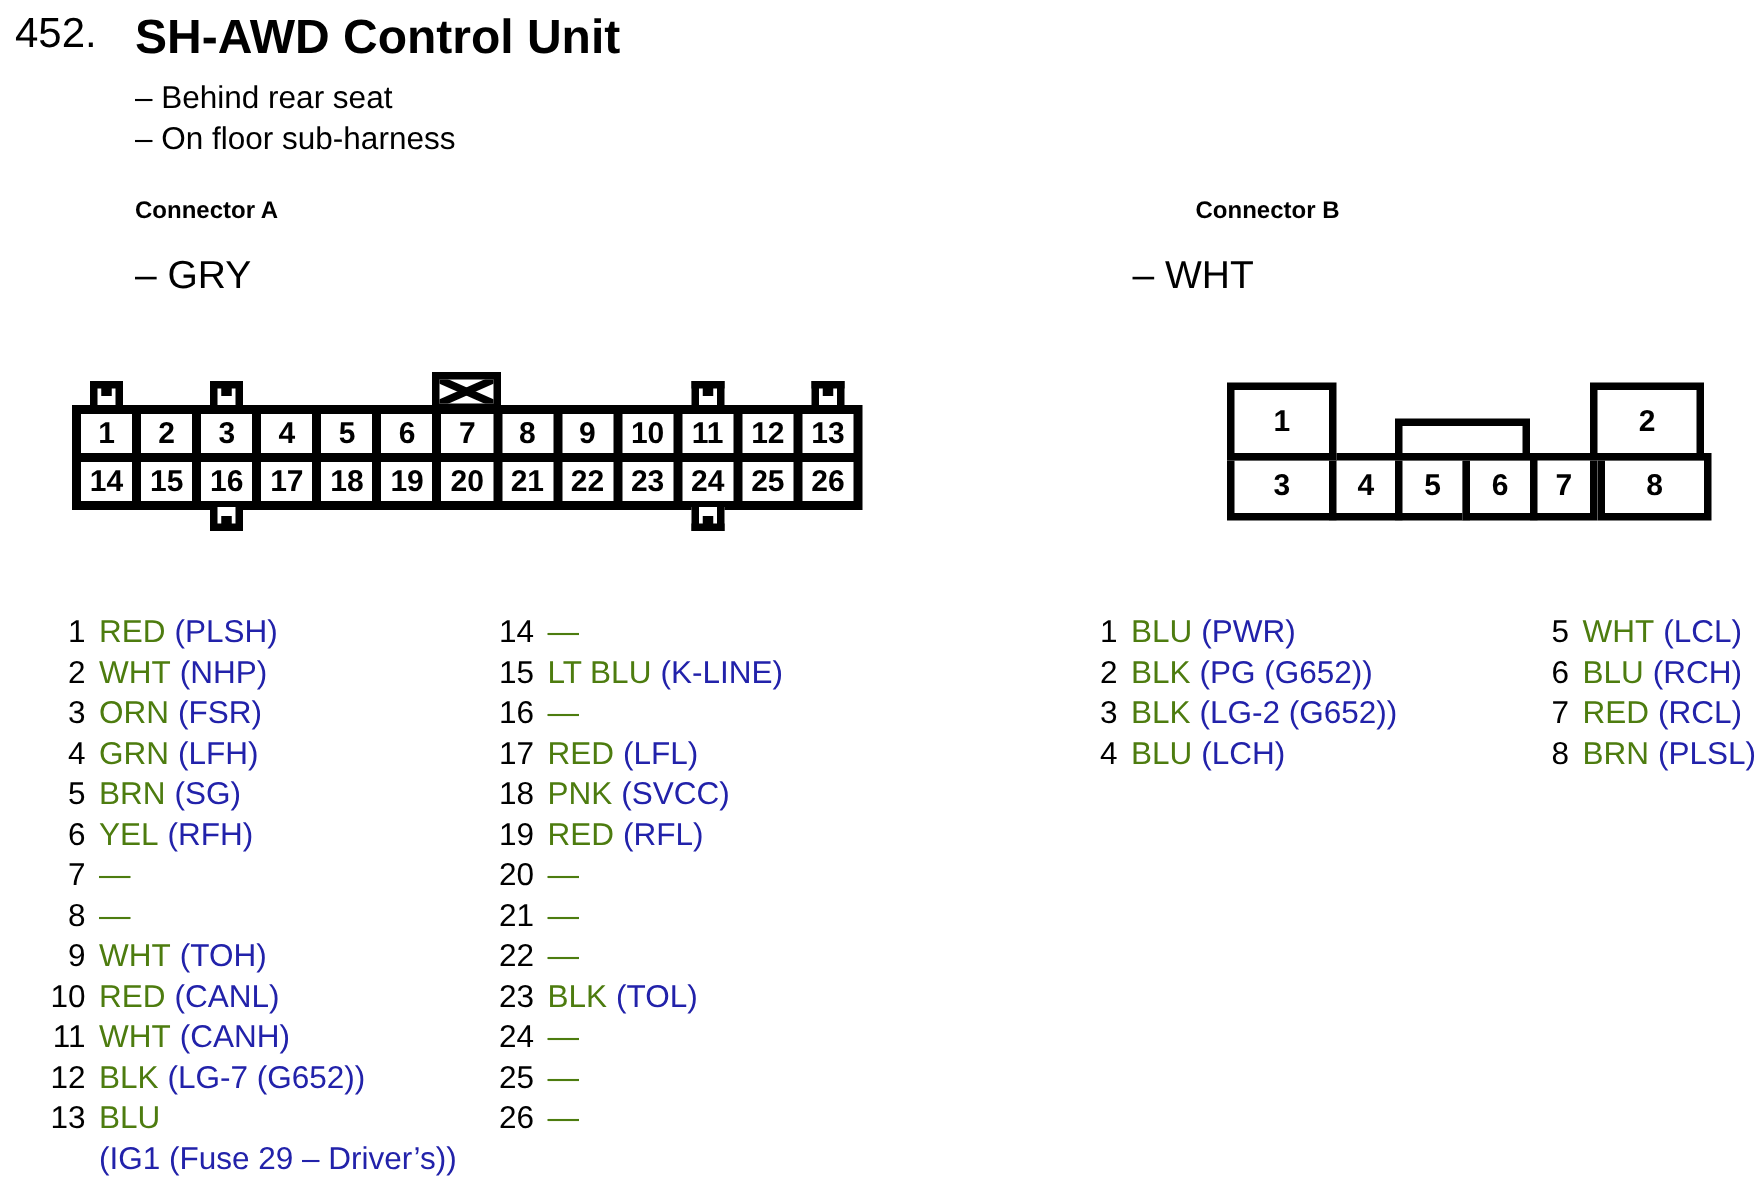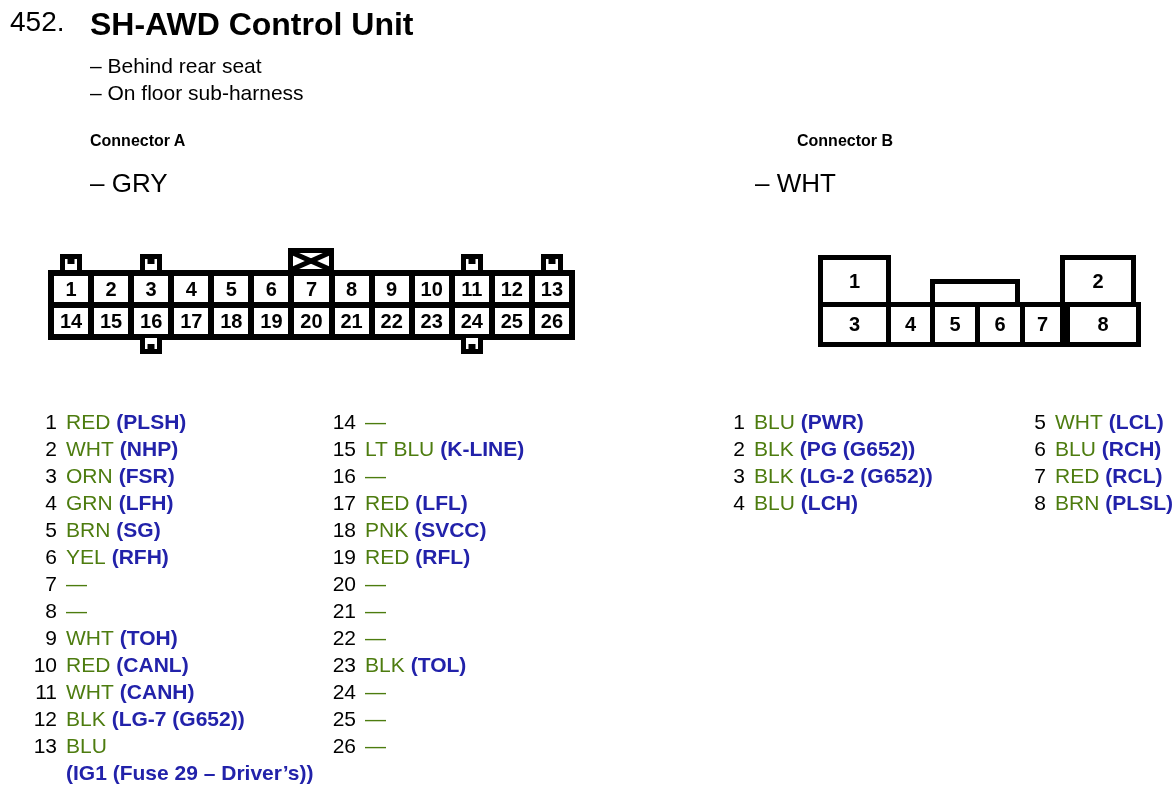--- a/index.html
+++ b/index.html
@@ -38,21 +38,21 @@
   
   .connB{position:absolute;left:818px;top:255px;width:320px;height:92px;}
   .bcell{position:absolute;background:#fff;border:5px solid #000;box-sizing:border-box;
     display:flex;align-items:center;justify-content:center;font-weight:bold;font-size:20px;}
 
   
   .pinlist{position:absolute;top:408px;}
   .pin-row{display:flex;height:27px;line-height:27px;font-size:21px;white-space:pre;}
   .pin-n{display:inline-block;width:25px;text-align:right;margin-right:9px;flex:none;}
   .pin-wire{color:#4d7c0f;}
-  .pin-signal{color:var(--signal-blue,#2222AA);margin-left:6px;font-weight:bold;}
+  .pin-signal{color:var(--signal-blue,#2222AA);margin-left:6px;}
   .pin-cont .pin-signal{margin-left:0;}
   .listA1{left:32px;} .listA2{left:331px;} .listB1{left:720px;} .listB2{left:1021px;}
 </style>
 </head>
 <body>
 
 <div class="page">
 
   <span class="title-num">452.</span>
   <span class="title-text">SH-AWD Control Unit</span>

